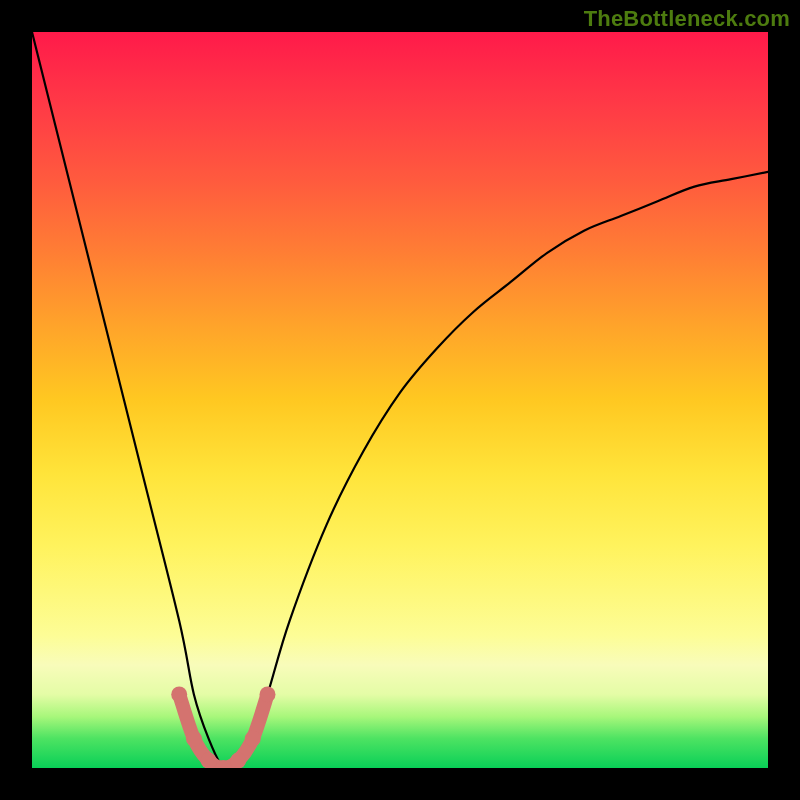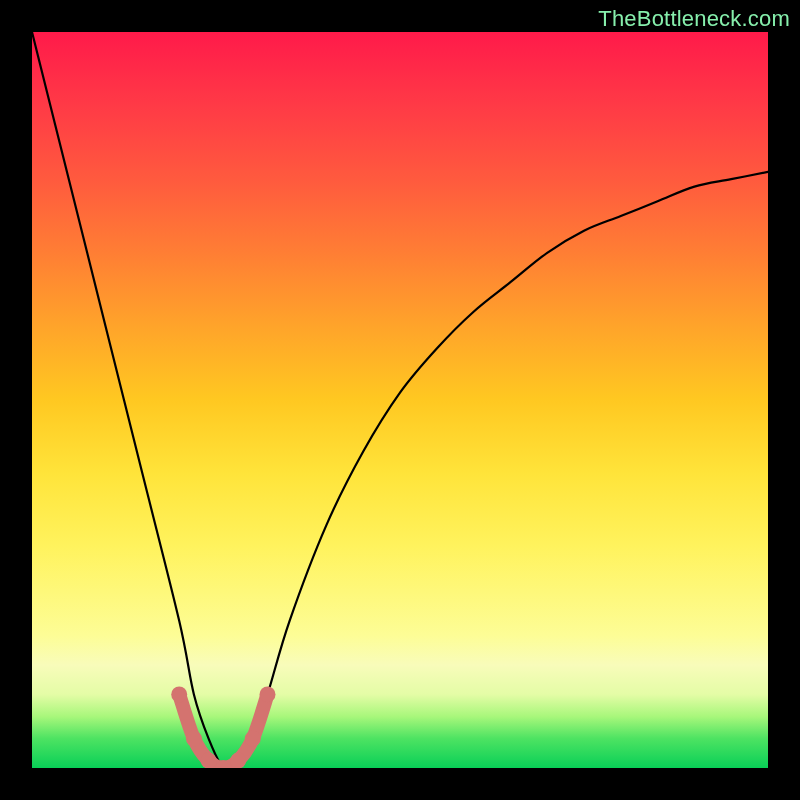--- a/index.html
+++ b/index.html
@@ -37,24 +37,24 @@
       #e4fca6 90%,
       #a8f77b 93%,
       #4de362 96%,
       #09cf57 100%
     );
   }
   .watermark {
     position: absolute;
     top: 6px;
     right: 10px;
-    color: #86efac;
+    color: #4d7c0f;
     font-size: 22px;
     letter-spacing: 0.2px;
-    font-weight: 400;
+    font-weight: 700;
     z-index: 5;
   }
   svg.curve {
     position: absolute;
     left: 32px;
     top: 32px;
     width: 736px;
     height: 736px;
     z-index: 3;
   }

